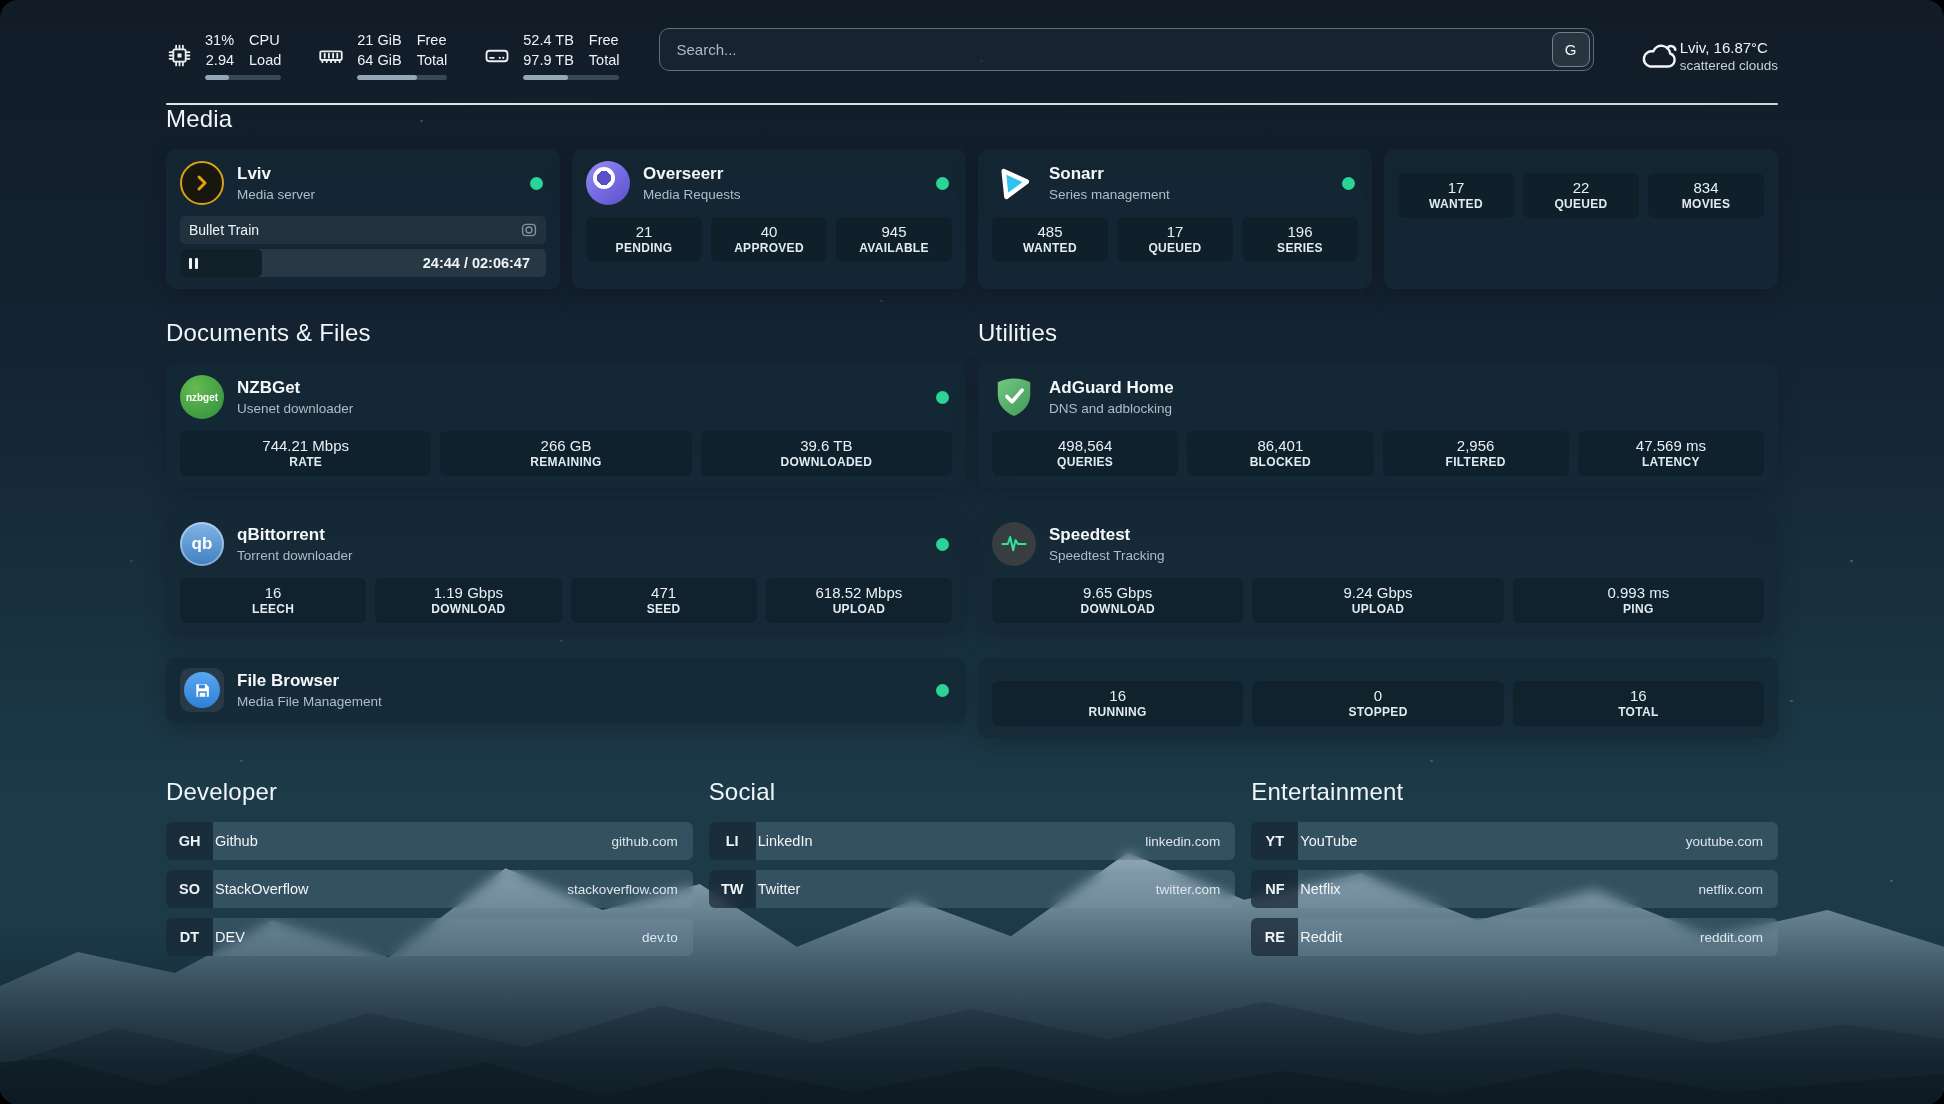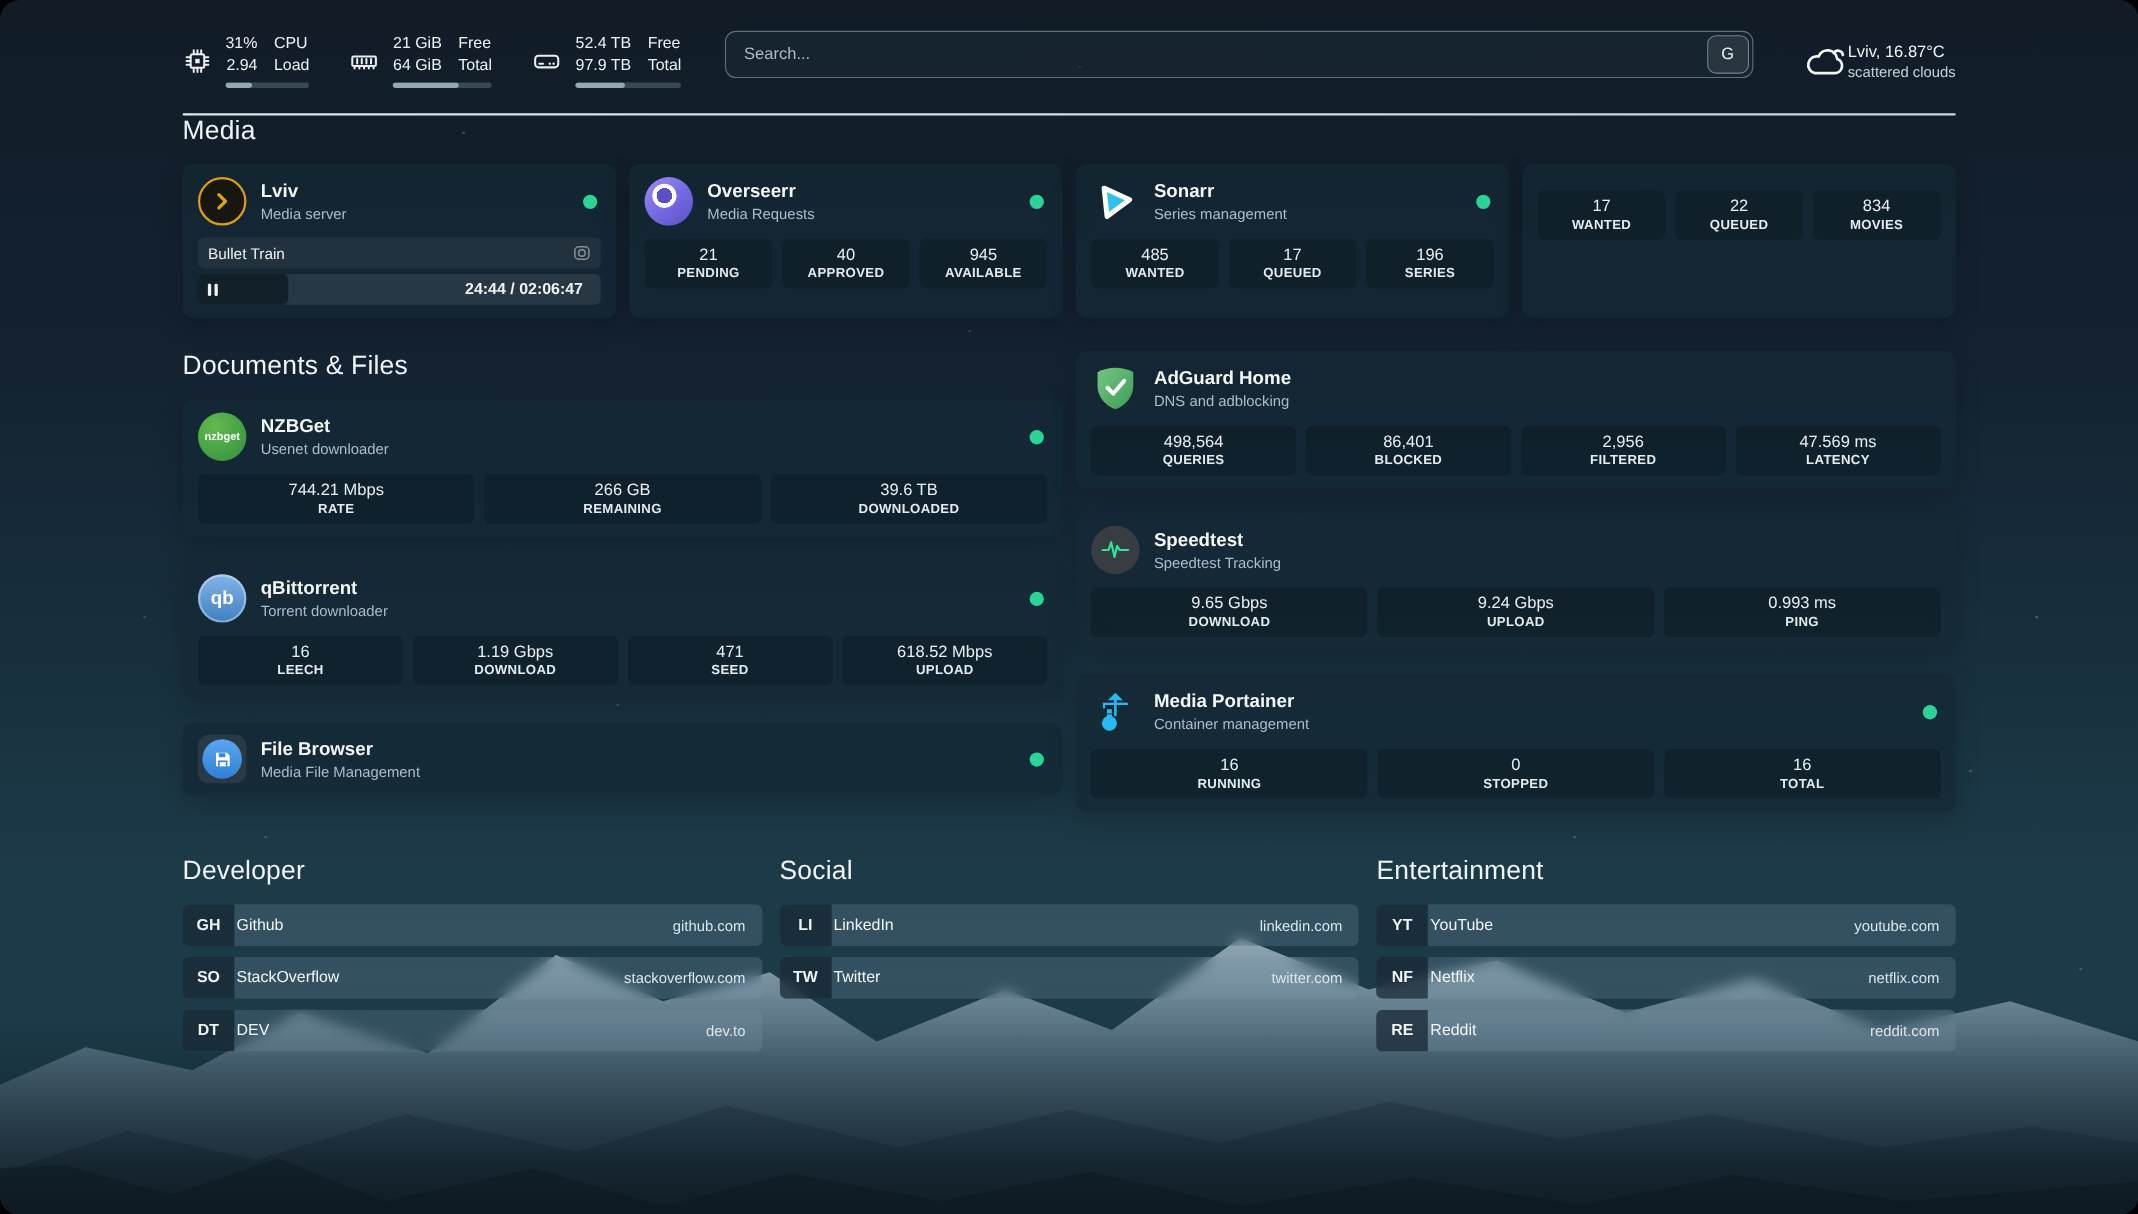--- a/index.html
+++ b/index.html
@@ -391,20 +391,21 @@
             <div class="card-titles">
               <div class="card-title">File Browser</div>
               <div class="card-sub">Media File Management</div>
             </div>
             <span class="dot"></span>
           </div>
         </div>
       </div>
 
       <div class="col">
+        <h2 class="sec">Utilities</h2>
 
         <div class="card">
           <div class="card-head">
             <span class="app-icon adguard">
               <svg width="42" height="44" viewBox="0 0 44 44">
                 <defs>
                     <linearGradient id="agg" x1="0" y1="0" x2="1" y2="1">
                   <stop offset="0" stop-color="#74c783"></stop>
                       <stop offset="1" stop-color="#3f9a55"></stop>
                 </linearGradient>
@@ -460,38 +461,20 @@
               <div class="stat-label">UPLOAD</div>
             </div>
             <div class="stat">
               <div class="stat-value">0.993 ms</div>
               <div class="stat-label">PING</div>
             </div>
           </div>
         </div>
 
         <div class="card">
-          <div class="card-head">
-            <span class="app-icon portainer">
-              <svg width="40" height="42" viewBox="0 0 44 44" fill="#29b9f2">
-                <path d="M22 3 L29.5 10.5 H14.5 Z"></path>
-                <rect x="20.7" y="9.5" width="2.6" height="17"></rect>
-                <rect x="9.5" y="13" width="25" height="2.3"></rect>
-                <rect x="9.5" y="15.3" width="2.2" height="3.4"></rect>
-                <rect x="13.5" y="19.5" width="5" height="4.2"></rect>
-                <rect x="13.5" y="24.6" width="5" height="4.2"></rect>
-                <circle cx="16" cy="33.5" r="7.5"></circle>
-              </svg>
-            </span>
-            <div class="card-titles">
-              <div class="card-title">Media Portainer</div>
-              <div class="card-sub">Container management</div>
-            </div>
-            <span class="dot"></span>
-          </div>
           <div class="stats">
             <div class="stat">
               <div class="stat-value">16</div>
               <div class="stat-label">RUNNING</div>
             </div>
             <div class="stat">
               <div class="stat-value">0</div>
               <div class="stat-label">STOPPED</div>
             </div>
             <div class="stat">

